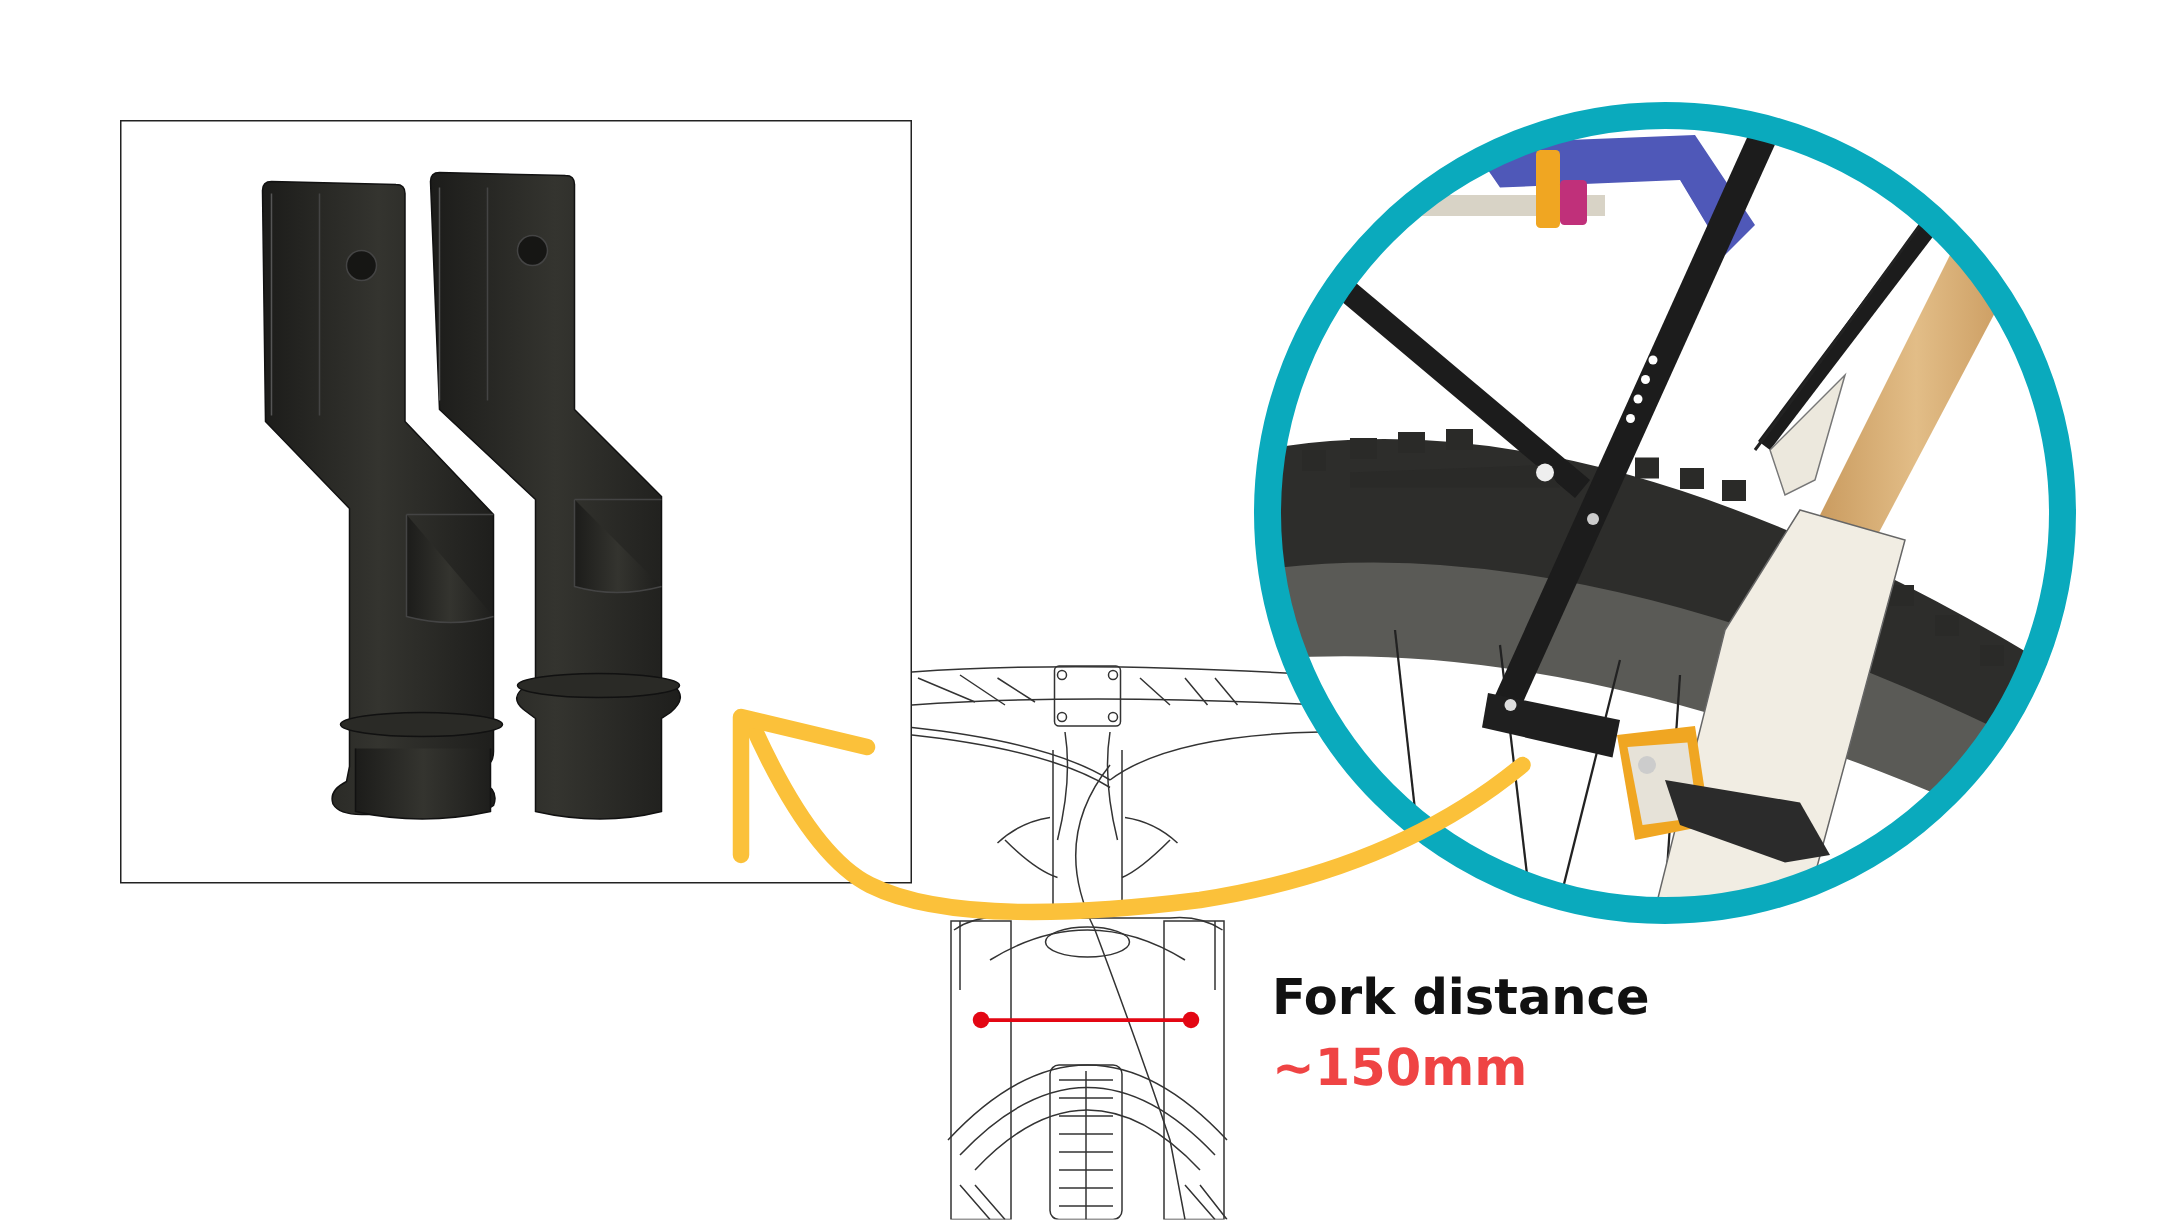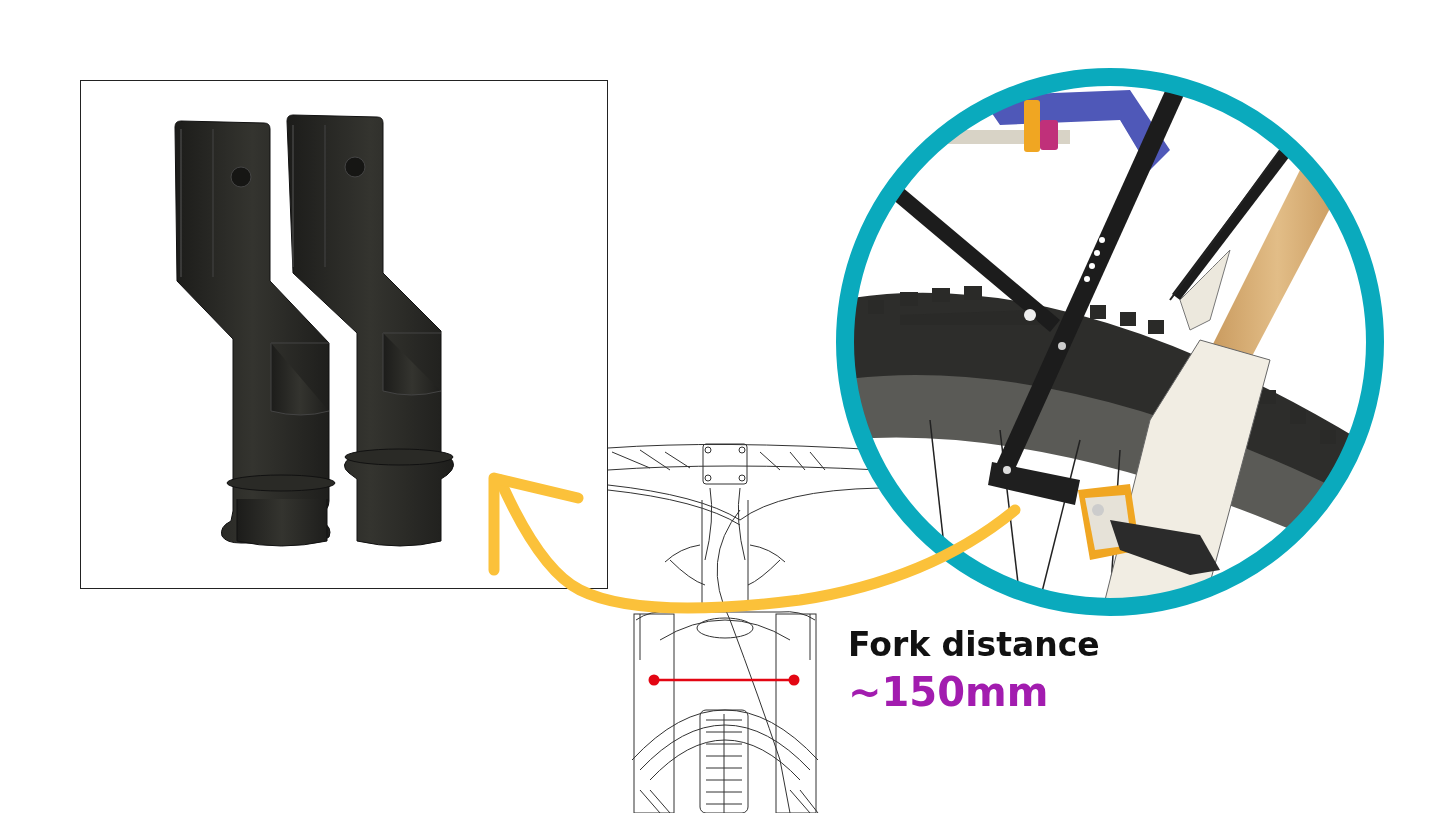--- a/index.html
+++ b/index.html
@@ -1,21 +1,21 @@
 <!DOCTYPE html>
 <html><head>
 <meta charset="utf-8">
 <style>
   html,body{margin:0;padding:0;background:#ffffff;}
   body{width:1445px;height:813px;position:relative;overflow:hidden;font-family:"DejaVu Sans","Liberation Sans",sans-serif;}
   .scene{position:absolute;left:0;top:0;width:1445px;height:813px;}
   .product-frame{position:absolute;left:80px;top:80px;width:528px;height:509px;border:1px solid #222;box-sizing:border-box;background:#fff;}
-  .label-block{position:absolute;left:848px;top:624px;}
+  .label-block{position:absolute;left:848px;top:644px;}
   .label-line1{font-size:33px;font-weight:bold;color:#111;letter-spacing:0px;line-height:42px;}
-  .label-line2{font-size:40px;font-weight:bold;color:#a21caf;line-height:52px;}
+  .label-line2{font-size:34px;font-weight:bold;color:#ef4444;line-height:52px;}
 </style>
 </head>
 <body>
 
 <div class="scene">
 
   <svg class="scene" viewBox="0 0 1445 813" width="1445" height="813" style="position:absolute;left:0;top:0;">
     <g fill="none" stroke="#333" stroke-width="1">
 
       <path d="M608 448 Q720 440 880 450"></path>

